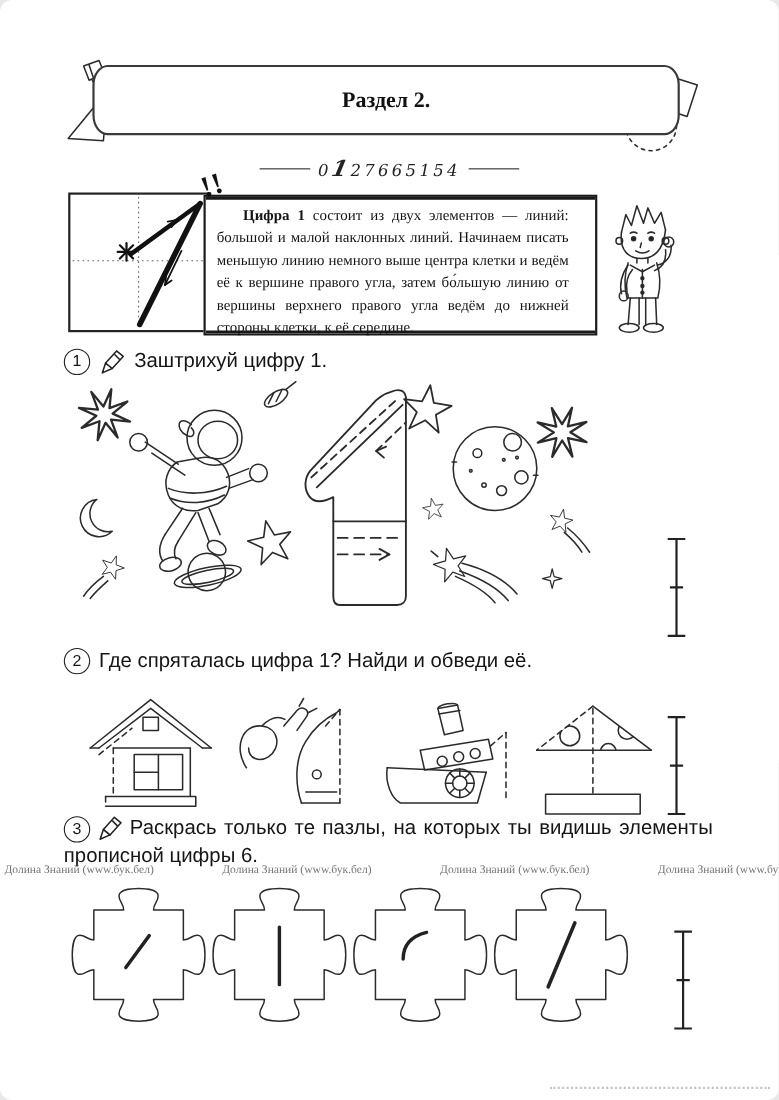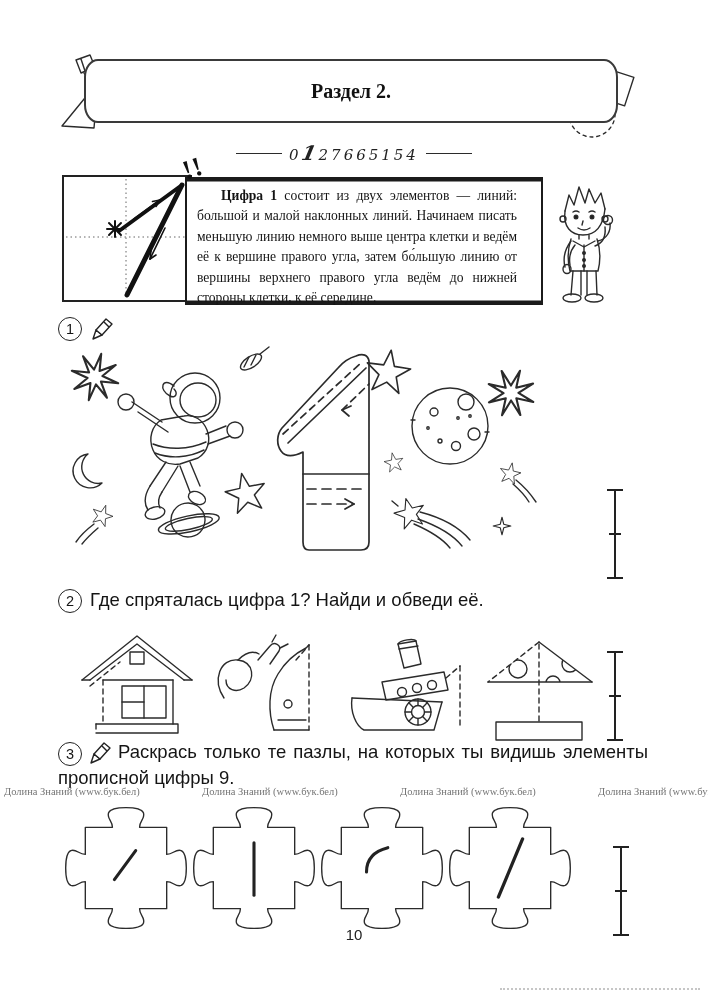--- a/index.html
+++ b/index.html
@@ -1,17 +1,17 @@
 <!DOCTYPE html>
 <html><head>
 <meta charset="utf-8">
 <style>
   html,body{margin:0;padding:0;background:#e8e8e8;}
   .page{position:relative;width:708px;height:1000px;background:#fff;overflow:hidden;
-        font-family:"Liberation Sans",sans-serif;color:#1a1a1a;margin:0 auto;}
+        font-family:"Liberation Sans",sans-serif;color:#1a1a1a;margin:0 auto;border-radius:11px;}
   svg{display:block;}
   .ln{stroke:#2b2b2b;stroke-width:1.4;fill:none;stroke-linecap:round;stroke-linejoin:round;}
   .abs{position:absolute;}
 
   
   .banner-box{left:84px;top:59px;width:530px;height:60px;border:2px solid #3a3a3a;
               border-radius:14px/18px;display:flex;flex-direction:column;align-items:center;
               justify-content:center;background:#fff;z-index:2;}
   .banner-box .l1,.banner-box .l2{font-family:"Liberation Serif",serif;font-weight:bold;
               font-size:20px;line-height:24px;color:#111;}
@@ -139,20 +139,21 @@
 
   <div class="abs task" style="top:316px">
     <span class="circ">1</span>
     <svg class="pencil" width="24" height="26" viewBox="0 0 24 26">
       <g stroke="#222" stroke-width="1.4" fill="#fff" stroke-linejoin="round">
         <path d="M3,23 L6,14 L12,19 Z"></path>
           <path d="M6,14 L16,3 L22,8 L12,19 Z"></path>
           <path d="M14,6 L19,11"></path>
       </g>
     </svg>
+    <span class="task-label">Заштрихуй цифру 1.</span>
   </div>
 
   <svg class="abs" style="left:58px;top:346px" width="562" height="234" viewBox="0 0 562 234">
     <defs>
       <g id="st5">
           <polygon points="0,-20 4.7,-6.5 19,-6.2 7.6,2.5 11.8,16.2 0,8 -11.8,16.2 -7.6,2.5 -19,-6.2 -4.7,-6.5"></polygon>
         </g>
       <g id="st8">
           <polygon points="0,-16 1.9,-4.6 11.3,-11.3 4.6,-1.9 16,0 4.6,1.9 11.3,11.3 1.9,4.6 0,16 -1.9,4.6 -11.3,11.3 -4.6,1.9 -16,0 -4.6,-1.9 -11.3,-11.3 -1.9,-4.6"></polygon>
         </g>
@@ -356,21 +357,21 @@
     </g>
   </svg>
 
   <div class="abs task task3" style="top:740px">
     <span class="circ">3</span><svg class="pencil" width="24" height="26" viewBox="0 0 24 26">
         <g stroke="#222" stroke-width="1.4" fill="#fff" stroke-linejoin="round">
           <path d="M3,23 L6,14 L12,19 Z"></path>
           <path d="M6,14 L16,3 L22,8 L12,19 Z"></path>
           <path d="M14,6 L19,11"></path>
         </g>
-      </svg><span class="task-label">Раскрась только те пазлы, на которых ты видишь элементы прописной цифры 9.</span>
+      </svg><span class="task-label">Раскрась только те пазлы, на которых ты видишь элементы прописной цифры 6.</span>
   </div>
 
   <div class="abs wmrow">
     <span>Долина Знаний (www.бук.бел)</span>
     <span>Долина Знаний (www.бук.бел)</span>
     <span>Долина Знаний (www.бук.бел)</span>
     <span>Долина Знаний (www.бук.бел)</span>
   </div>
 
   <svg class="abs" style="left:64px;top:806px" width="124" height="124" viewBox="-2 -2 128 128">
@@ -383,16 +384,15 @@
   </svg>
   <svg class="abs" style="left:320px;top:806px" width="124" height="124" viewBox="-2 -2 128 128">
     <path class="ln" stroke-width="1.7" d="M20,20 L48,20 C48,13 42,11 44,5 C47,-2 77,-2 80,5 C82,11 76,13 76,20 L104,20 L104,48 C111,48 113,42 119,44 C126,47 126,77 119,80 C113,82 111,76 104,76 L104,104 L76,104 C76,111 82,113 80,119 C77,126 47,126 44,119 C42,113 48,111 48,104 L20,104 L20,76 C13,76 11,82 5,80 C-2,77 -2,47 5,44 C11,42 13,48 20,48 Z"></path>
     <path d="M46,66 C46,54 52,45 68,41" stroke="#222" stroke-width="3.2" stroke-linecap="round" fill="none"></path>
   </svg>
   <svg class="abs" style="left:448px;top:806px" width="124" height="124" viewBox="-2 -2 128 128">
     <path class="ln" stroke-width="1.7" d="M20,20 L48,20 C48,13 42,11 44,5 C47,-2 77,-2 80,5 C82,11 76,13 76,20 L104,20 L104,48 C111,48 113,42 119,44 C126,47 126,77 119,80 C113,82 111,76 104,76 L104,104 L76,104 C76,111 82,113 80,119 C77,126 47,126 44,119 C42,113 48,111 48,104 L20,104 L20,76 C13,76 11,82 5,80 C-2,77 -2,47 5,44 C11,42 13,48 20,48 Z"></path>
     <path d="M50,92 L75,32" stroke="#222" stroke-width="3.4" stroke-linecap="round" fill="none"></path>
   </svg>
 
-  <div class="abs pagenum">10</div>
   <div class="abs artifact"></div>
 
 </div>
 
 </body></html>

